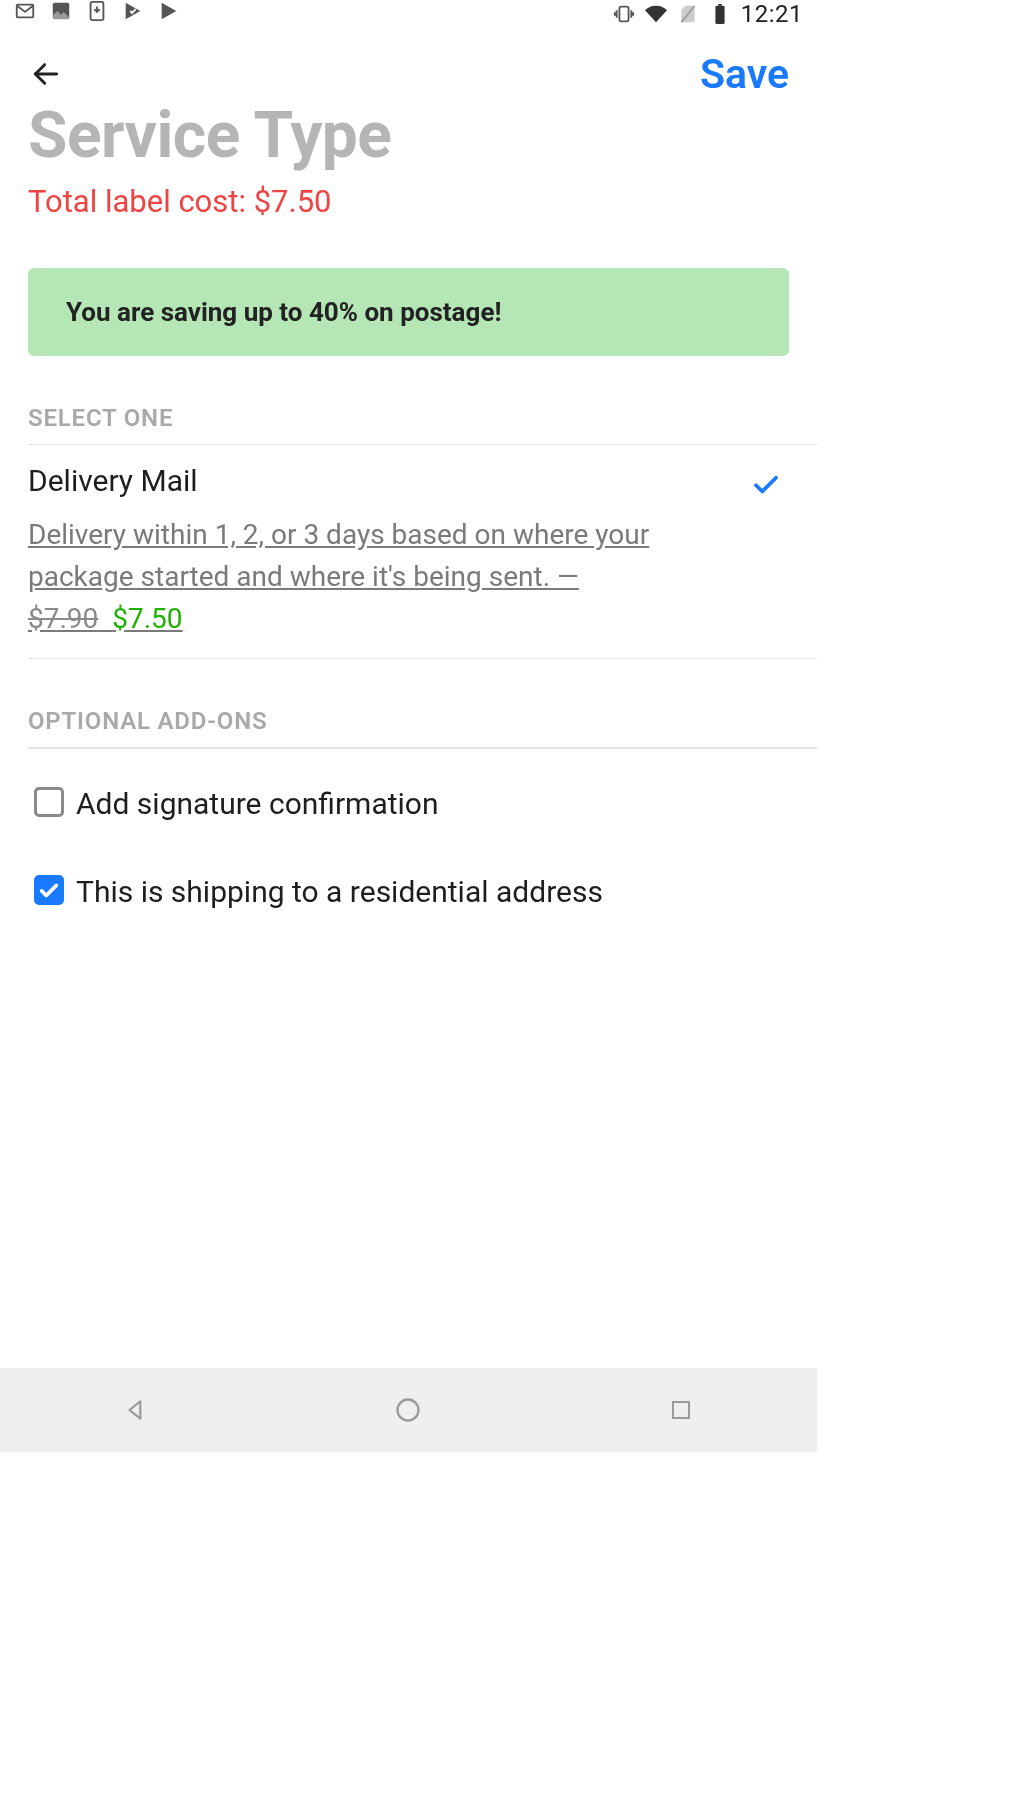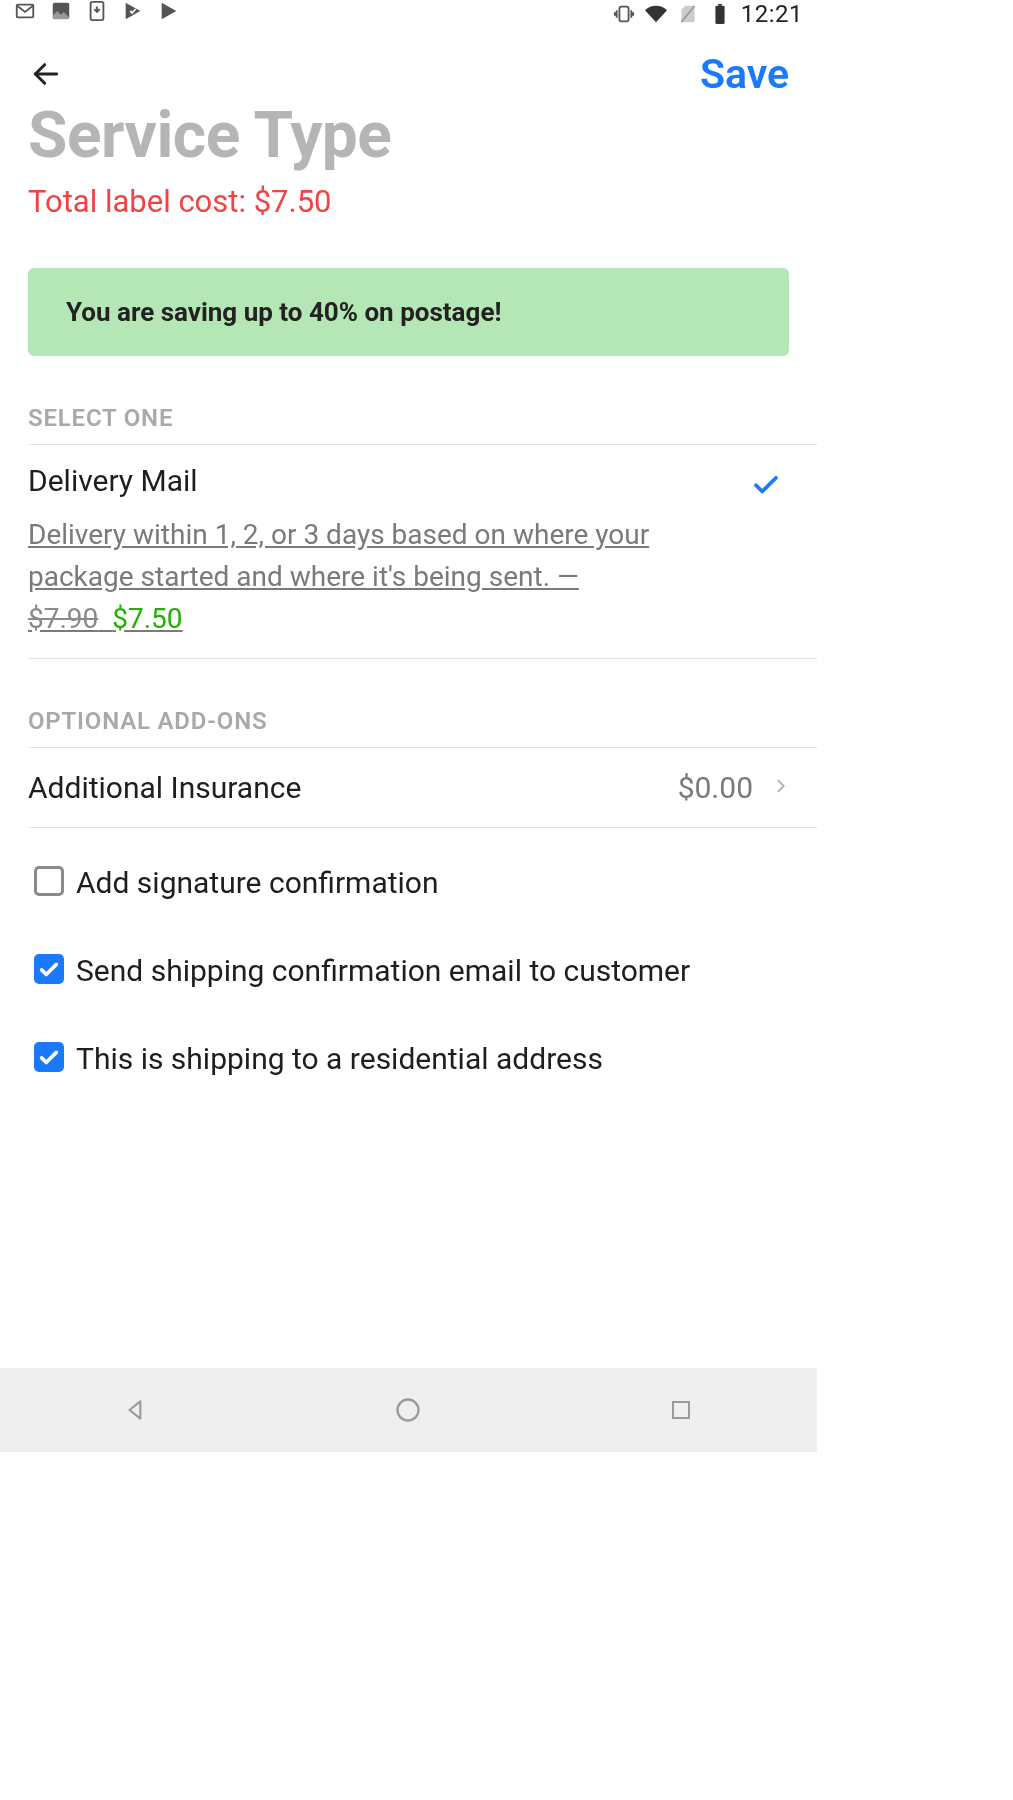--- a/index.html
+++ b/index.html
@@ -153,54 +153,35 @@
     <div class="option-check">
       <svg width="30" height="30" viewBox="0 0 24 24" fill="none" stroke="#1979ff" stroke-width="3" stroke-linecap="round" stroke-linejoin="round">
           <polyline points="4 13 9 18 20 7"></polyline>
         </svg>
     </div>
   </div>
   <div class="divider"></div>
 
   <div class="section-label">OPTIONAL ADD-ONS</div>
   <div class="divider"></div>
-  <div class="addon-row">
-    <div class="addon-title">Additional Insurance</div>
-    <div class="addon-right">
-      <span>$0.00</span>
-      <span class="chev">
-        <svg width="16" height="24" viewBox="0 0 24 24" fill="none" stroke="#b5b5b5" stroke-width="3" stroke-linecap="round" stroke-linejoin="round">
-            <polyline points="8 4 16 12 8 20"></polyline>
-          </svg>
-      </span>
-    </div>
-  </div>
   <div class="divider"></div>
 
   <div class="cb-group">
     <div class="cb-row">
       <div class="cb-box">
         
       </div>
       <div class="cb-label">Add signature confirmation</div>
     </div>
     <div class="cb-row">
       <div class="cb-box checked">
         <svg width="22" height="22" viewBox="0 0 24 24" fill="none" stroke="#fff" stroke-width="4" stroke-linecap="round" stroke-linejoin="round">
             <polyline points="4 13 9 18 20 7"></polyline>
           </svg>
       </div>
-      <div class="cb-label">Send shipping confirmation email to customer</div>
-    </div>
-    <div class="cb-row">
-      <div class="cb-box checked">
-        <svg width="22" height="22" viewBox="0 0 24 24" fill="none" stroke="#fff" stroke-width="4" stroke-linecap="round" stroke-linejoin="round">
-            <polyline points="4 13 9 18 20 7"></polyline>
-          </svg>
-      </div>
       <div class="cb-label">This is shipping to a residential address</div>
     </div>
   </div>
 
   <div class="navbar">
     <div class="nav-btn">
       <svg width="26" height="26" viewBox="0 0 24 24" fill="none" stroke="#9a9a9a" stroke-width="2" stroke-linejoin="round">
           <polygon points="16 4 6 12 16 20"></polygon>
         </svg>
     </div>

